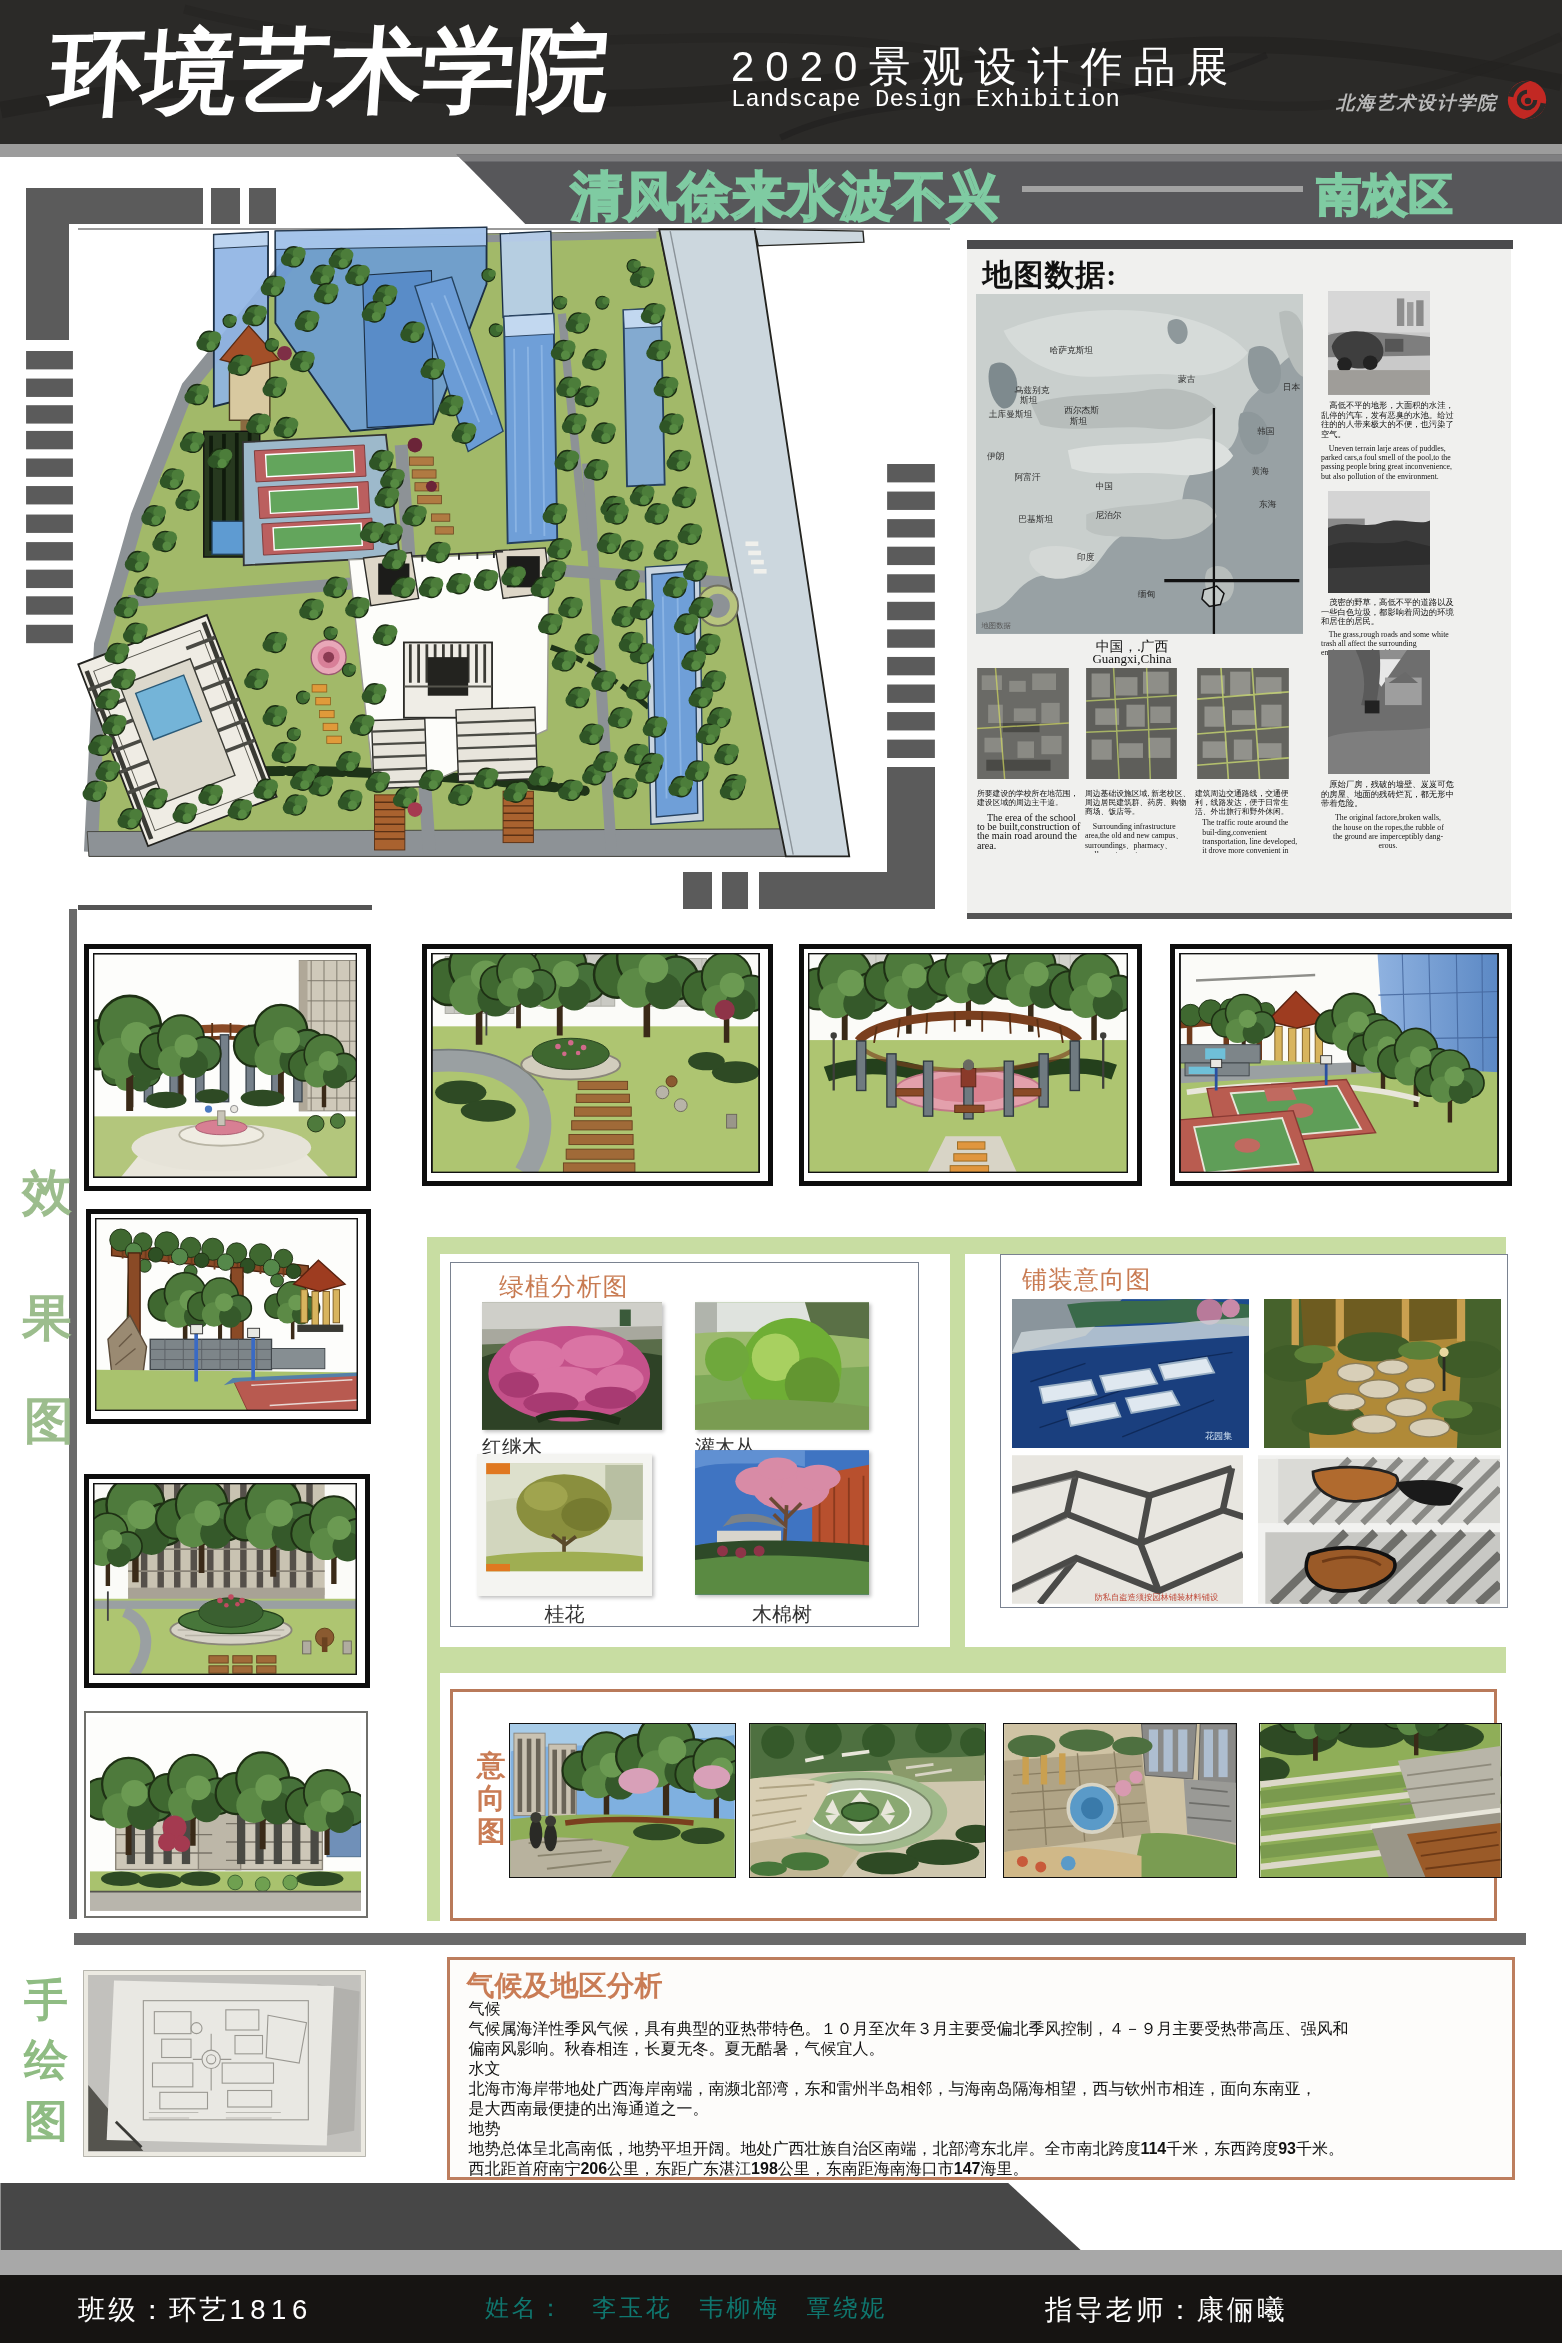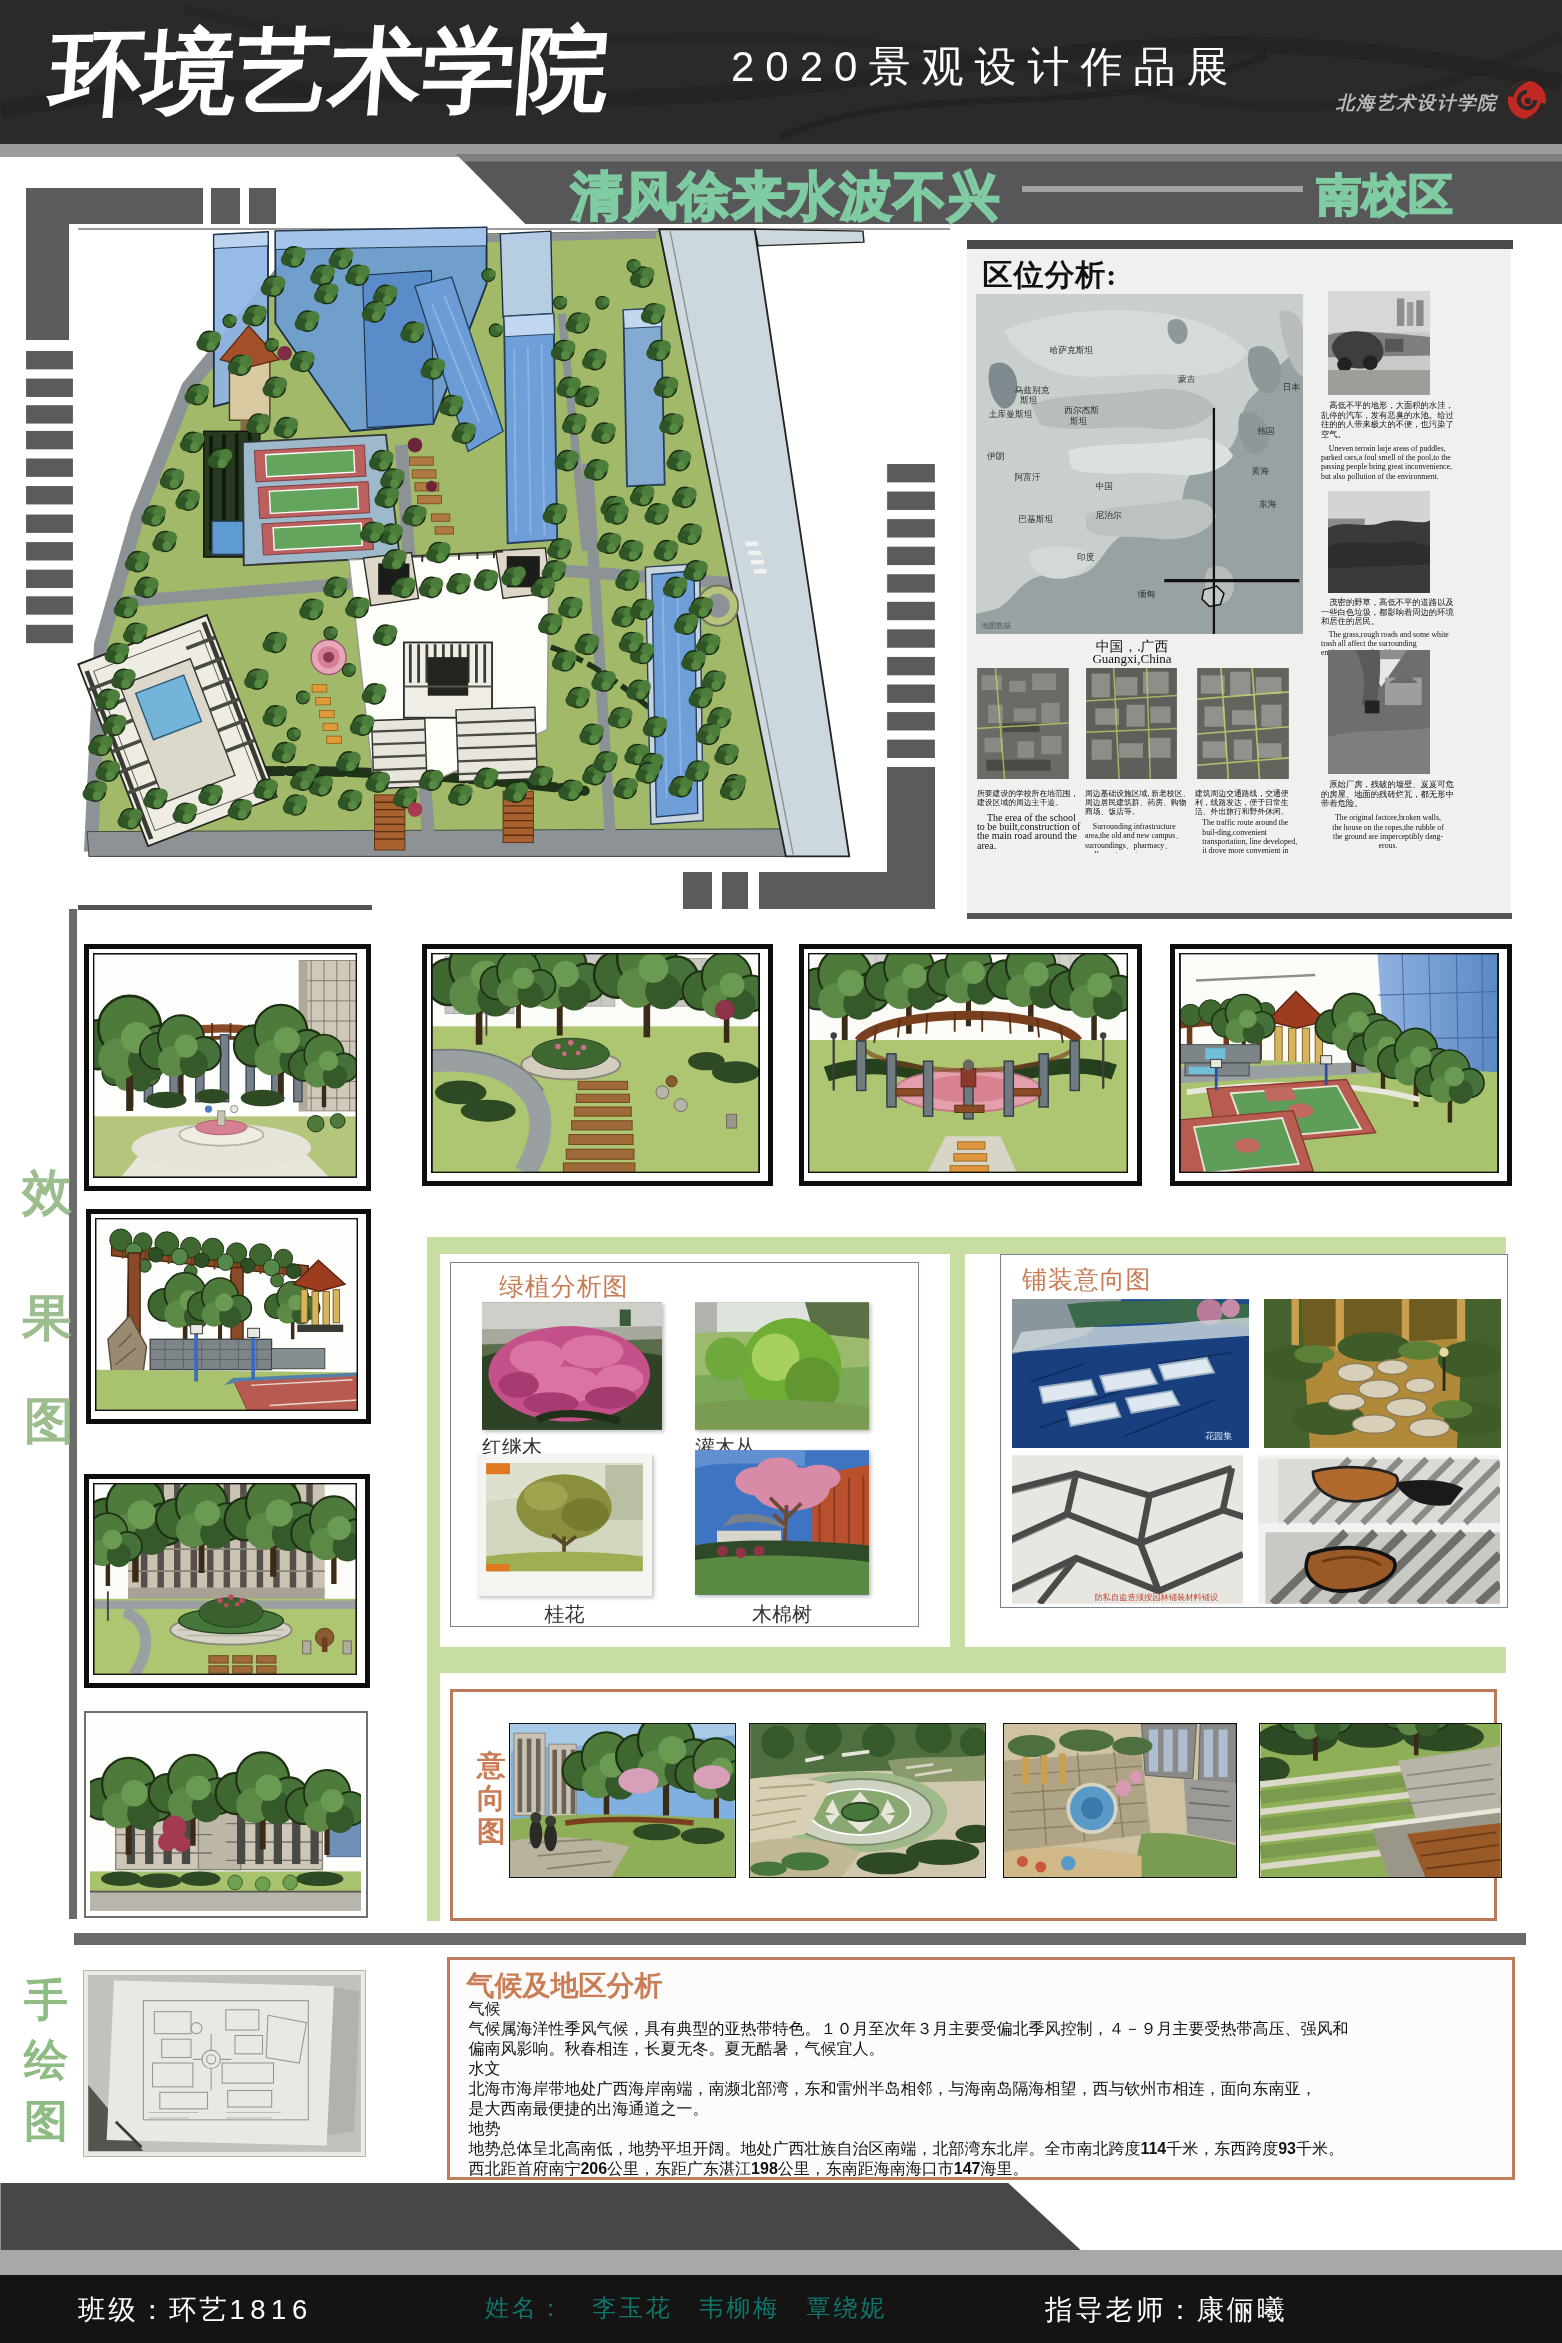--- a/index.html
+++ b/index.html
@@ -15,20 +15,21 @@
   <svg width="1562" height="144" style="position:absolute;left:0;top:0" viewBox="0 0 1701 157">
     <path d="M0 120 C 300 60 520 140 900 90 S 1400 30 1701 90" stroke="#201f1e" stroke-width="18" fill="none" opacity="0.55"></path>
     <path d="M200 10 C 500 90 800 0 1100 70 S 1500 130 1701 40" stroke="#232220" stroke-width="10" fill="none" opacity="0.5"></path>
     <path d="M850 150 C 1000 80 1200 140 1380 60" stroke="#1d1c1b" stroke-width="7" fill="none" opacity="0.5"></path>
   </svg>
 
   <div class="abs" style="left:51px;top:9.2px;width:624px;height:119px;color:#fff;font-weight:bold;font-size:93px;letter-spacing:0px;transform:skewX(-5deg) rotate(-0.5deg);font-family:'Liberation Serif',serif;white-space:nowrap">环境艺术学院</div>
 
   <div class="abs" style="left:731px;top:39px;width:569px;color:#fff;font-size:42px;letter-spacing:11px;font-weight:400;white-space:nowrap">2020景观设计作品展</div>
 
+  <div class="abs" style="left:731px;top:86px;width:551px;color:#fff;font-size:24px;font-family:'Liberation Mono',monospace">Landscape Design Exhibition</div>
 
   <div class="abs" style="left:1336px;top:90px;width:184px;color:#b9b9b9;font-size:18.4px;letter-spacing:1.8px;white-space:nowrap;font-family:'Liberation Serif',serif;font-style:italic;font-weight:bold">北海艺术设计学院</div>
 
   <svg class="abs" style="left:1503px;top:79px" width="48" height="42" viewBox="0 0 52 46">
     <circle cx="26" cy="23" r="21" fill="#c22823"></circle>
     <path d="M5,19 C8,8 18,1 30,2 C20,5 13,11 11,20 Z" fill="#2b2a28"></path>
     <path d="M47,27 C44,38 34,45 22,44 C32,41 39,35 41,26 Z" fill="#2b2a28"></path>
     <path d="M26,14 a9,9 0 1 0 9,9" stroke="#2b2a28" stroke-width="4.5" fill="none"></path>
     <circle cx="27" cy="24" r="3.5" fill="#2b2a28"></circle>
   </svg>
@@ -424,21 +425,21 @@
 <div class="abs" style="left:722px;top:872px;width:26px;height:37px;background:#5b5b5b"></div>
 
 <div class="abs" style="left:967px;top:240px;width:545px;height:680px">
 
   <div class="abs" style="left:0;top:0;width:546px;height:9.2px;background:#4a4a4c"></div>
 
   <div class="abs" style="left:0;top:9.2px;width:544px;height:664px;background:#f0f0ee"></div>
 
   <div class="abs" style="left:0;top:673px;width:545px;height:6.4px;background:#555"></div>
 
-  <div class="abs" style="left:15.6px;top:14.7px;font-family:'Liberation Serif',serif;font-size:30px;color:#111;letter-spacing:0.9px;font-weight:bold">区位分析:</div>
+  <div class="abs" style="left:15.6px;top:14.7px;font-family:'Liberation Serif',serif;font-size:30px;color:#111;letter-spacing:0.9px;font-weight:bold">地图数据:</div>
 
   <svg class="abs" style="left:9.2px;top:54px" width="327" height="340" viewBox="0 0 356 370">
     <rect width="356" height="370" fill="#98a1a4"></rect>
     <path d="M0,0 H356 V60 C330,70 318,96 300,112 C285,128 290,150 278,166 C262,184 244,180 232,198 C222,214 228,236 214,248 C198,262 178,252 160,262 C140,274 136,296 118,304 C98,314 80,300 62,310 C44,318 36,340 18,344 L0,348 Z" fill="#c9cfcd"></path>
     <path d="M30,40 C80,18 150,12 210,22 C250,30 280,44 296,64 C280,84 250,92 220,88 C180,84 140,94 100,88 C70,82 40,64 30,40 Z" fill="#d6dbd9"></path>
     <path d="M60,120 C100,106 150,112 190,104 C220,100 250,108 262,124 C250,144 220,150 190,146 C150,142 100,152 70,142 Z" fill="#b7bdbb"></path>
     <path d="M100,170 C140,160 190,166 230,158 C254,154 272,162 280,176 C268,194 240,200 210,196 C170,192 130,200 104,190 Z" fill="#dce0de"></path>
     <path d="M16,78 C26,70 40,76 44,92 C48,110 40,128 28,124 C16,118 10,90 16,78 Z" fill="#7e8a8e"></path>
     <path d="M210,30 C218,24 228,28 230,38 C232,48 226,56 218,54 C210,50 206,38 210,30 Z" fill="#8e989b"></path>
     <path d="M120,240 C150,228 190,232 220,224 C240,220 258,228 262,242 C252,262 224,270 196,266 C164,262 134,268 120,256 Z" fill="#bcc2c0"></path>

